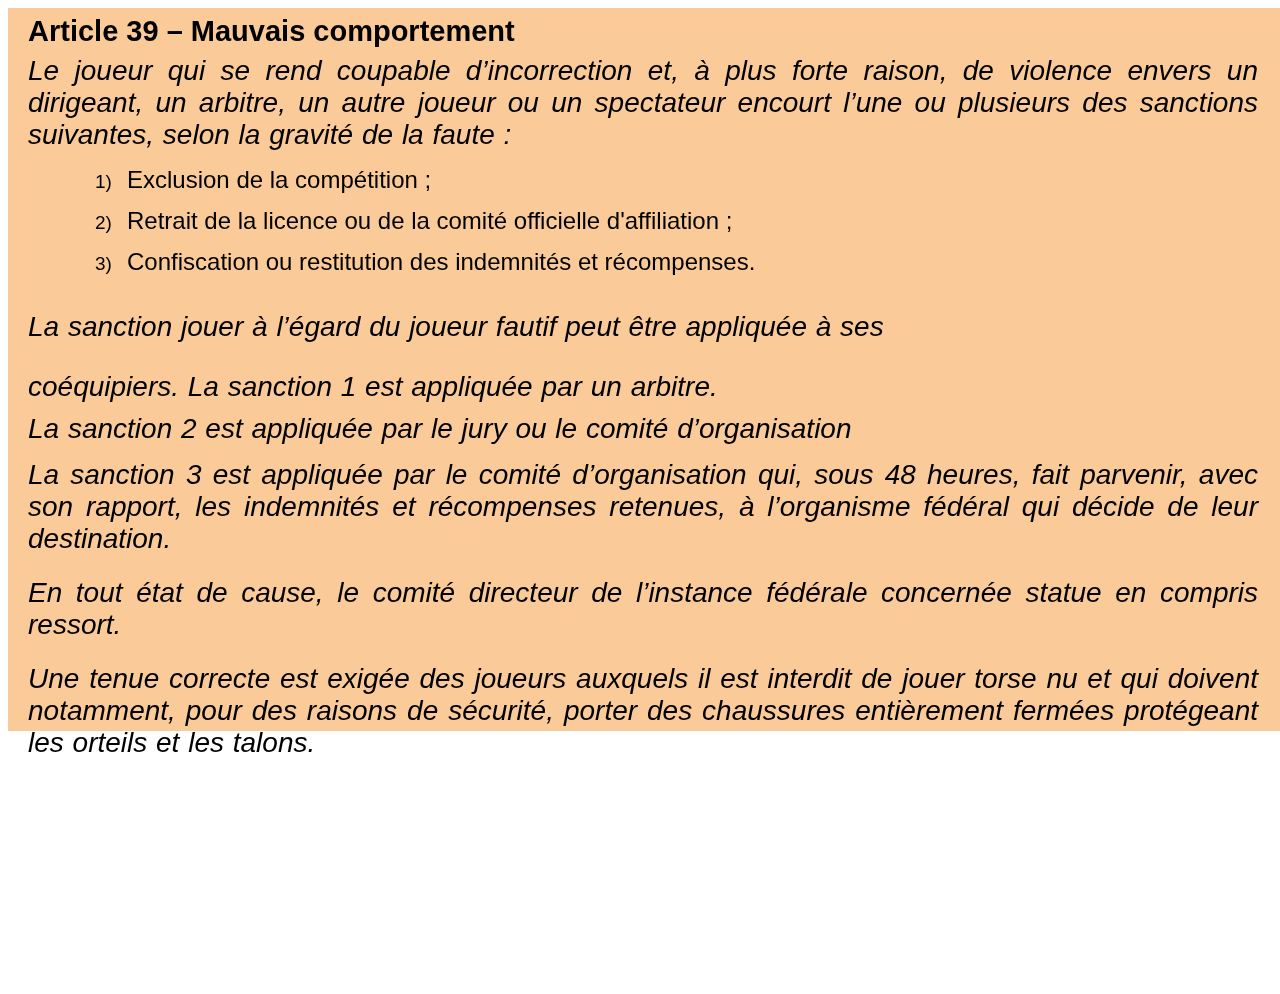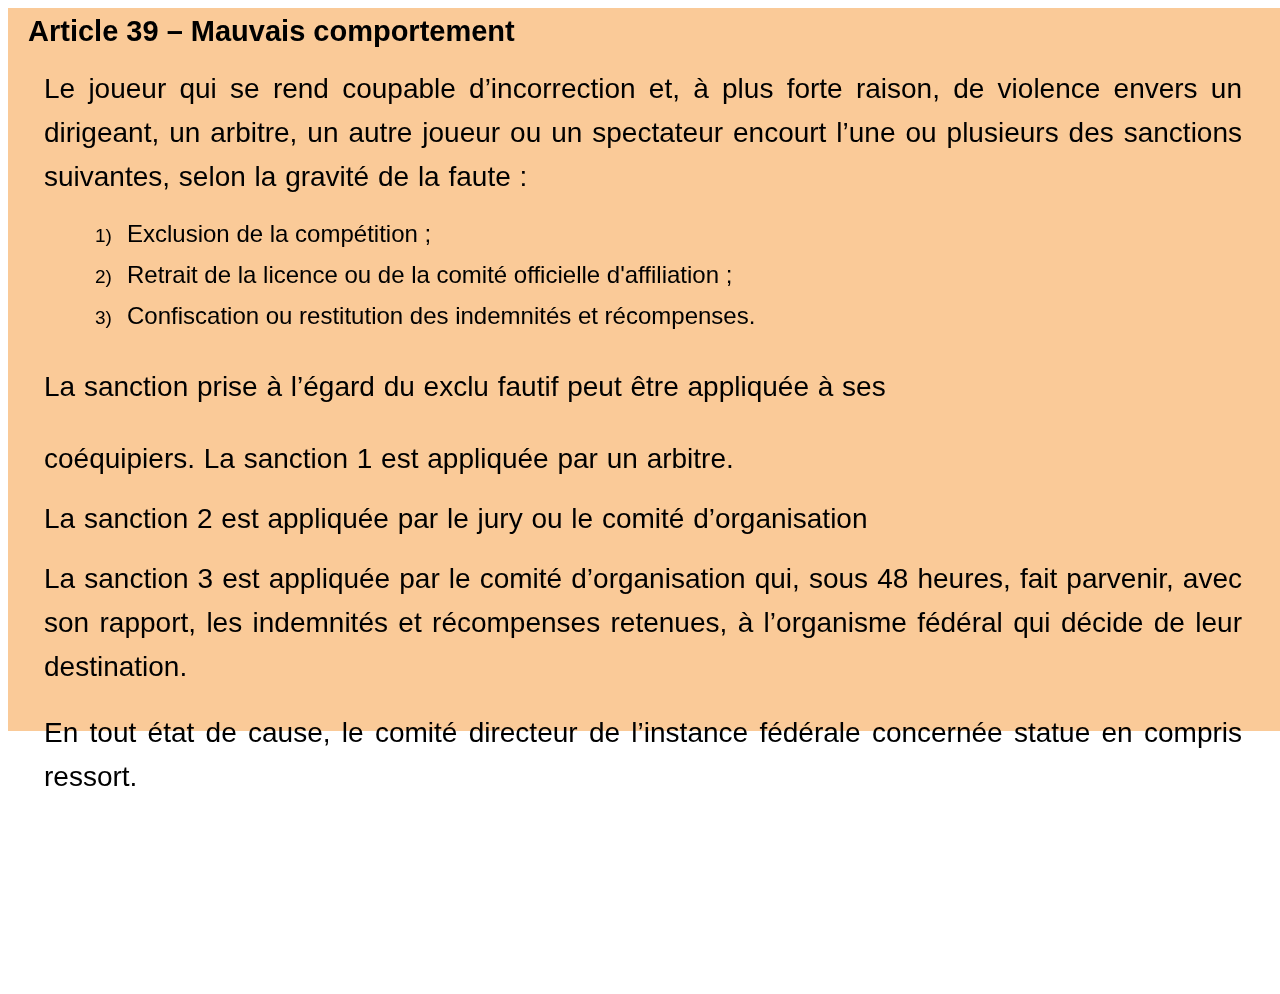--- a/index.html
+++ b/index.html
@@ -27,23 +27,24 @@
     background: #FACA98; 
   }
   .title {
     font-size: 29px;
     font-weight: bold;
     line-height: 40px;
     margin: 0 0 4px 0;
   }
   .para {
     font-size: 28px;
-    line-height: 44px;
-    margin: 16px;
+    line-height: 32px;
+    margin: 0;
     word-spacing: 1px;
+    font-style: italic;
   }
   .just { text-align: justify; }
   .sanctions {
     margin: 10px 0 28px 0;
   }
   .li-row {
     display: flex;
     align-items: baseline;
     line-height: 38px;
   }
@@ -82,27 +83,28 @@
       <div class="li-row">
         <span class="li-num">2)</span>
         <span class="li-text">Retrait de la licence ou de la comité officielle d'affiliation ;</span>
       </div>
       <div class="li-row">
         <span class="li-num">3)</span>
         <span class="li-text">Confiscation ou restitution des indemnités et récompenses.</span>
       </div>
     </div>
 
-    <p class="para p-after-list">La sanction prise à l’égard du exclu fautif peut être appliquée à ses</p>
+    <p class="para p-after-list">La sanction jouer à l’égard du joueur fautif peut être appliquée à ses</p>
 
     <p class="para p-coeq">coéquipiers. La sanction 1 est appliquée par un arbitre.</p>
 
     <p class="para p-sanc2">La sanction 2 est appliquée par le jury ou le comité d’organisation</p>
 
     <p class="para just p-sanc3">La sanction 3 est appliquée par le comité d’organisation qui, sous 48 heures, fait parvenir, avec son rapport, les indemnités et récompenses retenues, à l’organisme fédéral qui décide de leur destination.</p>
 
     <p class="para just p-etat">En tout état de cause, le comité directeur de l’instance fédérale concernée statue en compris ressort.</p>
 
+    <p class="para just p-tenue">Une tenue correcte est exigée des joueurs auxquels il est interdit de jouer torse nu et qui doivent notamment, pour des raisons de sécurité, porter des chaussures entièrement fermées protégeant les orteils et les talons.</p>
 
 
 
   </div>
 </div>
 
 </body></html>

